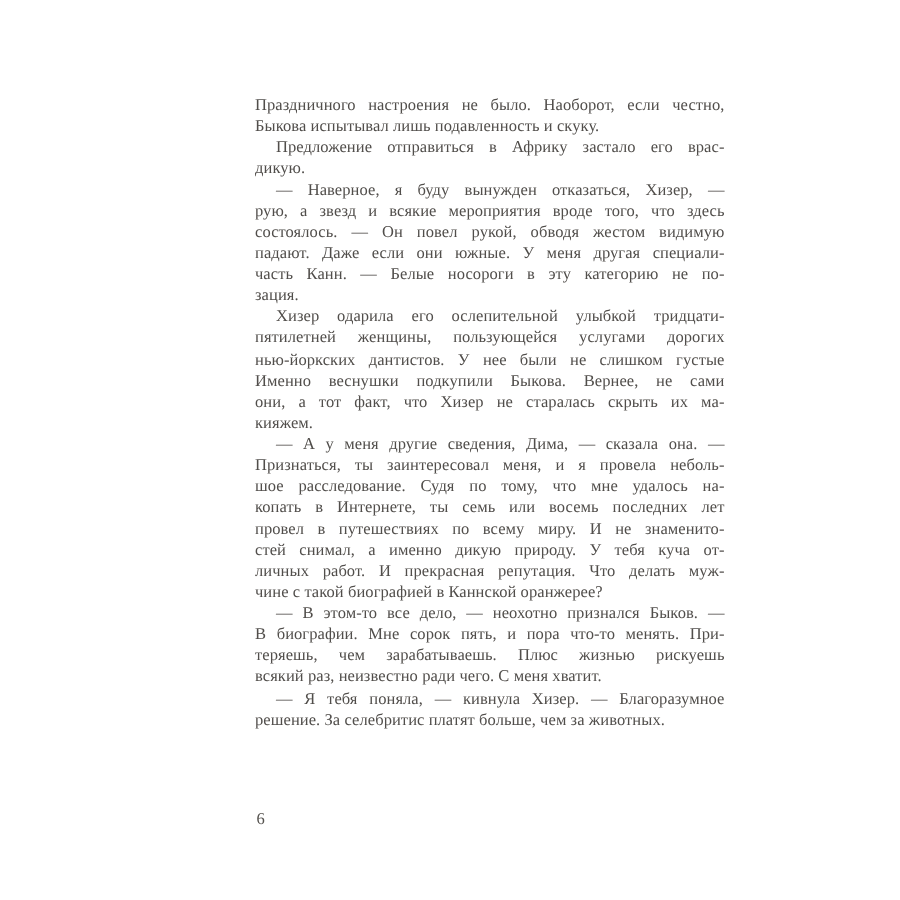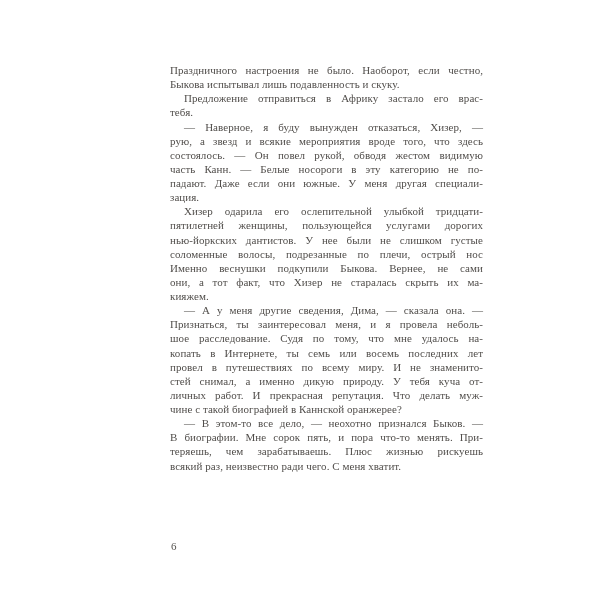--- a/index.html
+++ b/index.html
@@ -48,50 +48,53 @@
 <body>
 
 <div class="sheet">
   <div class="text-block">
       <div class="para">
         <div class="line just">Праздничного настроения не было. Наоборот, если честно,</div>
         <div class="line">Быкова испытывал лишь подавленность и скуку.</div>
       </div>
       <div class="para indent">
         <div class="line just">Предложение отправиться в Африку застало его врас-</div>
-        <div class="line">тебя.</div>
+        <div class="line">дикую.</div>
       </div>
       <div class="para indent">
         <div class="line just">— Наверное, я буду вынужден отказаться, Хизер, —</div>
         <div class="line just">рую, а звезд и всякие мероприятия вроде того, что здесь</div>
         <div class="line just">состоялось. — Он повел рукой, обводя жестом видимую</div>
+        <div class="line just">падают. Даже если они южные. У меня другая специали-</div>
         <div class="line just">часть Канн. — Белые носороги в эту категорию не по-</div>
-        <div class="line just">падают. Даже если они южные. У меня другая специали-</div>
         <div class="line">зация.</div>
       </div>
       <div class="para indent">
         <div class="line just">Хизер одарила его ослепительной улыбкой тридцати-</div>
         <div class="line just">пятилетней женщины, пользующейся услугами дорогих</div>
         <div class="line just">нью-йоркских дантистов. У нее были не слишком густые</div>
-        <div class="line just">соломенные волосы, подрезанные по плечи, острый нос</div>
         <div class="line just">Именно веснушки подкупили Быкова. Вернее, не сами</div>
         <div class="line just">они, а тот факт, что Хизер не старалась скрыть их ма-</div>
         <div class="line">кияжем.</div>
       </div>
       <div class="para indent">
         <div class="line just">— А у меня другие сведения, Дима, — сказала она. —</div>
         <div class="line just">Признаться, ты заинтересовал меня, и я провела неболь-</div>
         <div class="line just">шое расследование. Судя по тому, что мне удалось на-</div>
         <div class="line just">копать в Интернете, ты семь или восемь последних лет</div>
         <div class="line just">провел в путешествиях по всему миру. И не знаменито-</div>
         <div class="line just">стей снимал, а именно дикую природу. У тебя куча от-</div>
         <div class="line just">личных работ. И прекрасная репутация. Что делать муж-</div>
         <div class="line">чине с такой биографией в Каннской оранжерее?</div>
       </div>
       <div class="para indent">
         <div class="line just">— В этом-то все дело, — неохотно признался Быков. —</div>
         <div class="line just">В биографии. Мне сорок пять, и пора что-то менять. При-</div>
         <div class="line just">теряешь, чем зарабатываешь. Плюс жизнью рискуешь</div>
         <div class="line">всякий раз, неизвестно ради чего. С меня хватит.</div>
       </div>
+      <div class="para indent">
+        <div class="line just">— Я тебя поняла, — кивнула Хизер. — Благоразумное</div>
+        <div class="line">решение. За селебритис платят больше, чем за животных.</div>
+      </div>
     </div>
   <div class="page-number">6</div>
 </div>
 
 </body></html>

